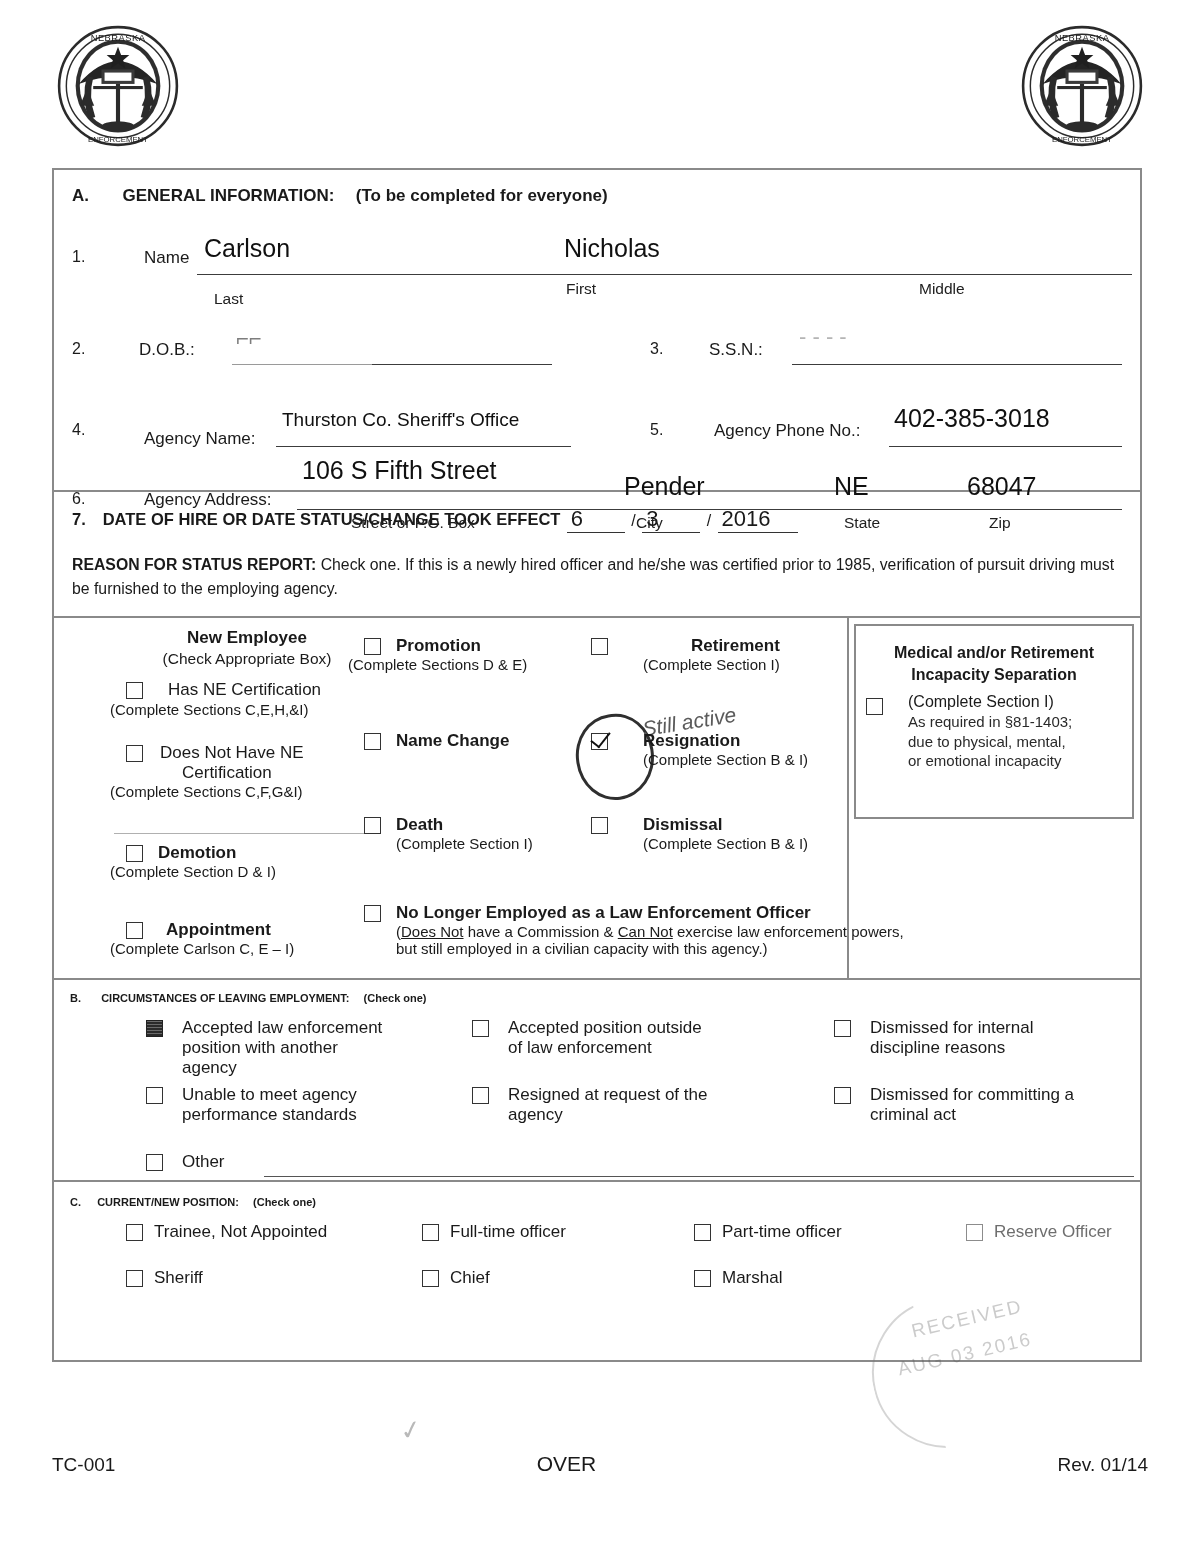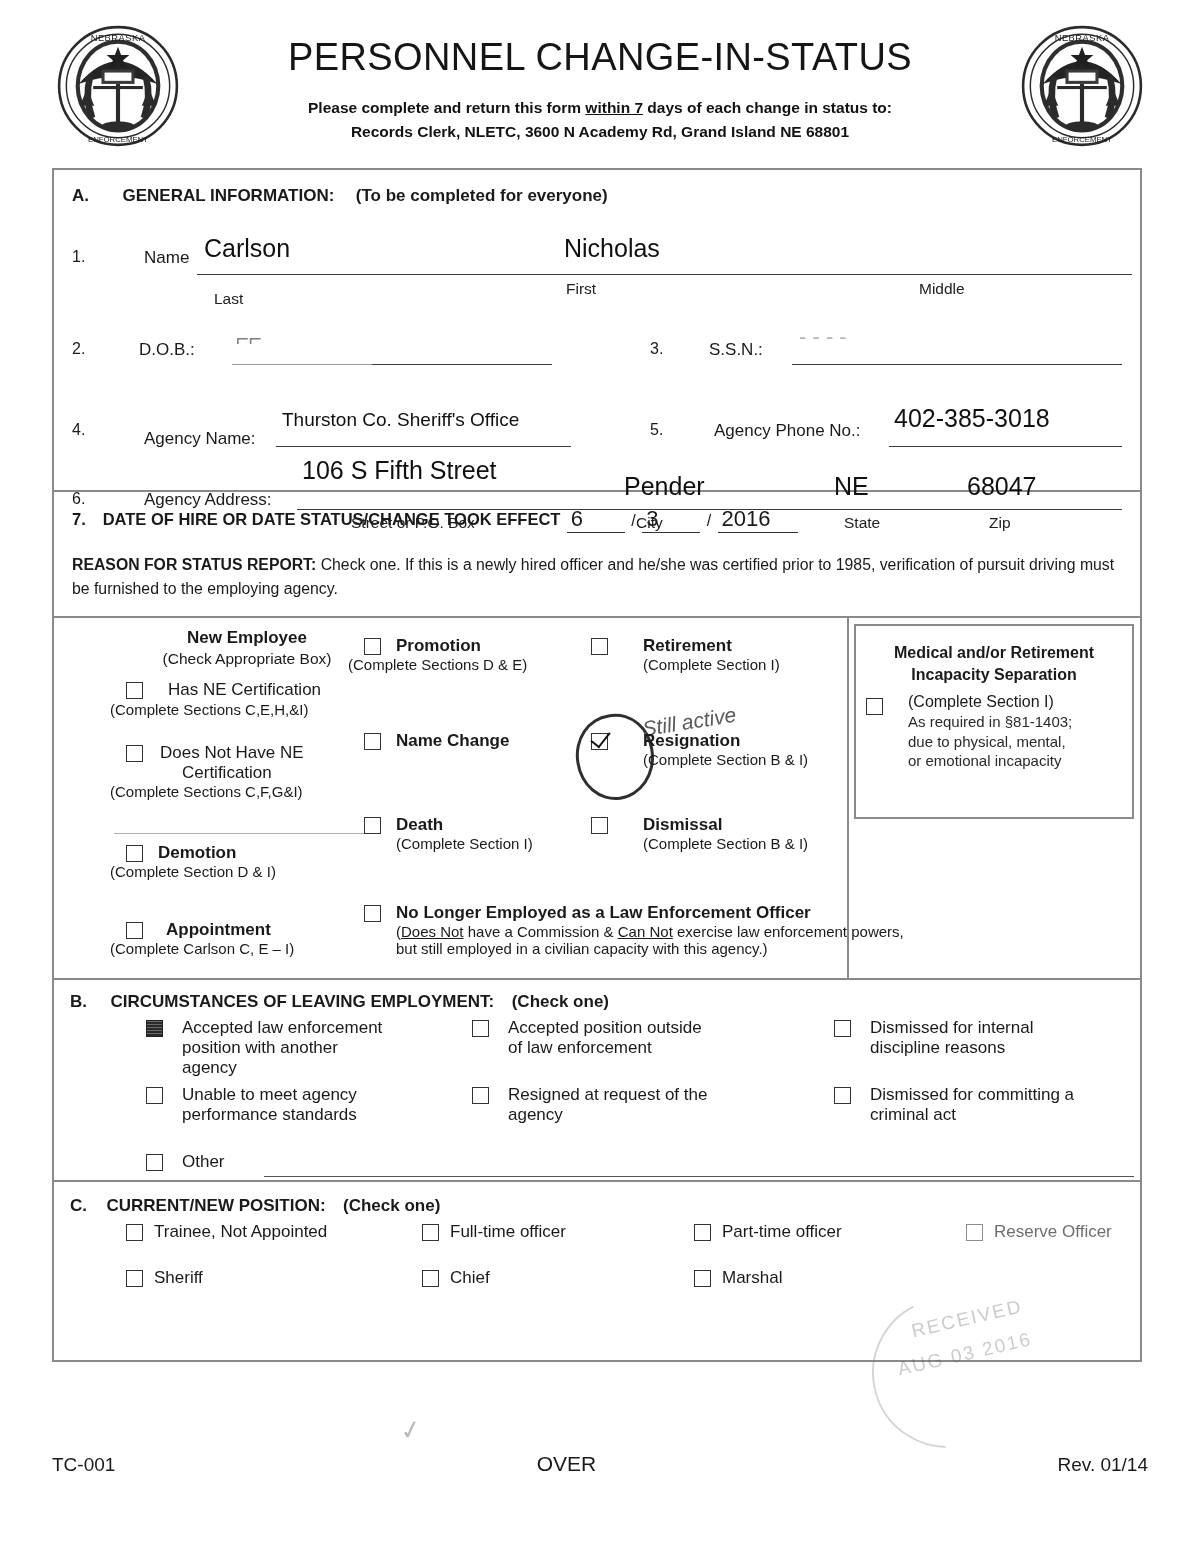--- a/index.html
+++ b/index.html
@@ -186,21 +186,21 @@
     pointer-events: none;
   }
 
   .hline-sep {
     position: absolute;
     border-top: 1.5px solid #b0b0b0;
   }
 
   
   .sectionB { position: relative; padding: 12px 0 16px 0; height: 200px; }
-  .colhdr { font-size: 17px; font-weight: bold; padding-left: 16px; }
+  .colhdr { font-size: 11px; font-weight: bold; padding-left: 16px; }
 
   
   .sectionC { position: relative; padding: 14px 0 0 0; height: 178px; }
 
   
   .footer {
     position: absolute;
     left: 52px; right: 52px;
     top: 1452px;
     display: flex;
@@ -278,27 +278,20 @@
       <rect x="58" y="58" width="4" height="40" fill="#2b2b2b"></rect>
       <rect x="36" y="60" width="48" height="3" fill="#2b2b2b"></rect>
       <path d="M30 63 l7 16 h-14 z" fill="#2b2b2b"></path>
       <path d="M90 63 l7 16 h-14 z" fill="#2b2b2b"></path>
       <ellipse cx="60" cy="99" rx="16" ry="5" fill="#2b2b2b"></ellipse>
       <text x="60" y="16" font-size="9" font-family="Liberation Sans" text-anchor="middle" fill="#1a1a1a" letter-spacing="0.5">NEBRASKA</text>
       <text x="60" y="114" font-size="7.5" font-family="Liberation Sans" text-anchor="middle" fill="#1a1a1a">ENFORCEMENT</text>
     </svg>
   </div>
 
-  <div class="title-block">
-    <div class="doc-title">PERSONNEL CHANGE-IN-STATUS</div>
-    <div class="sub-line">
-      <span>Please complete and return this form </span><span class="u">within 7</span><span> days of each change in status to:</span>
-    </div>
-    <div class="sub-line" style="margin-top:2px">Records Clerk, NLETC, 3600 N Academy Rd, Grand Island NE 68801</div>
-  </div>
 </div>
 
 <div class="form-box">
 
   <div class="sectionA" style="height:320px;">
     <div class="sec-head">
       <span>A.</span>
       <span style="display:inline-block;width:24px"></span>
       <span>GENERAL INFORMATION:</span>
       <span style="display:inline-block;width:12px"></span>
@@ -424,21 +417,21 @@
     </div>
 
     <div class="cbrow" style="left:310px; top:197px; width:230px;">
       <span class="cb"></span>
       <span class="txt lbl b" style="padding-left:32px;">Death</span>
       <span class="txt lbl-sm" style="padding-left:32px; display:block;">(Complete Section I)</span>
     </div>
 
     <div class="cbrow" style="left:537px; top:18px; width:250px;">
       <span class="cb"></span>
-      <span class="txt lbl b" style="padding-left:52px;">Retirement</span>
+      <span class="txt lbl b" style="padding-left:52px;margin-left:48px;">Retirement</span>
       <span class="txt lbl-sm" style="padding-left:52px; display:block;">(Complete Section I)</span>
     </div>
 
     <div class="circle-ann" style="left:522px; top:96px;"></div>
     <span class="hand" style="left:588px; top:92px; font-size:21px; transform:rotate(-9deg); color:#5a5a5a; font-style:italic;">Still active</span>
 
     <div class="cbrow" style="left:537px; top:113px; width:250px;">
       <span class="cb checked"></span>
       <span class="txt lbl b" style="padding-left:52px;">Resignation</span>
       <span class="txt lbl-sm" style="padding-left:52px; display:block;">(Complete Section B &amp; I)</span>

